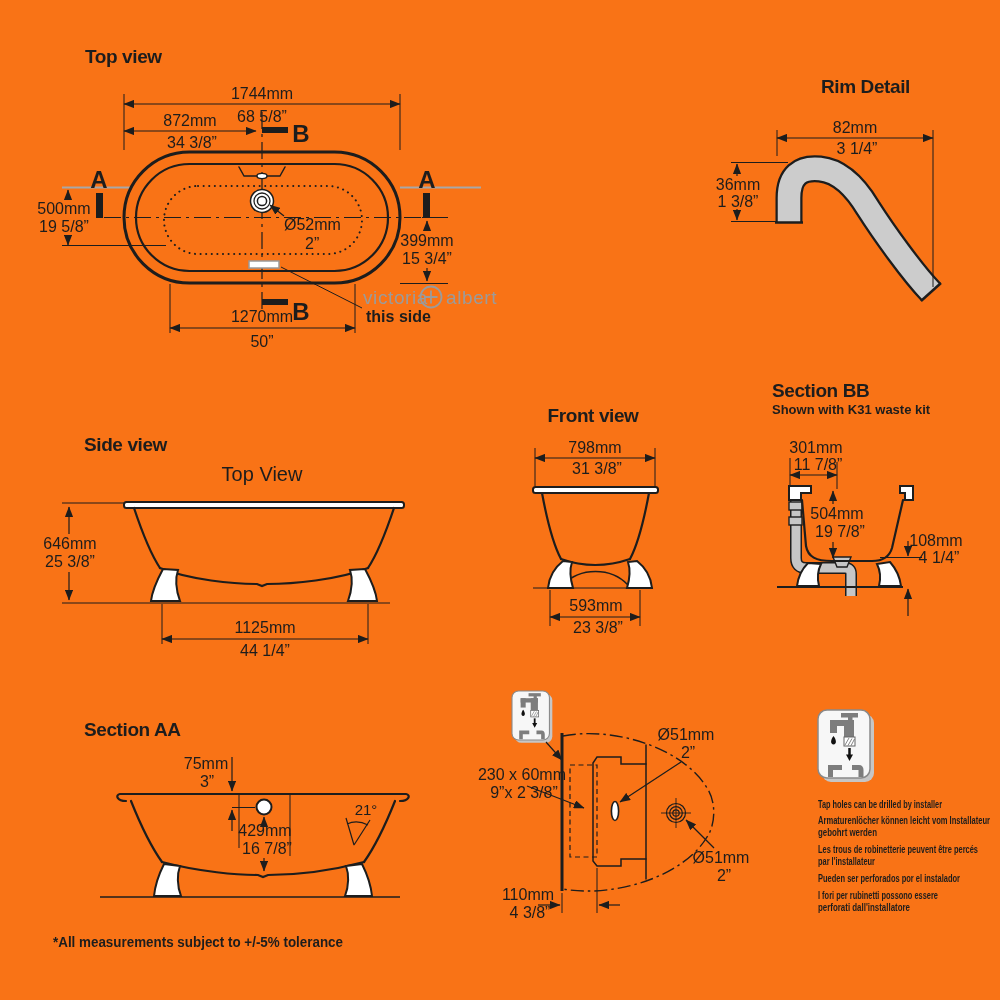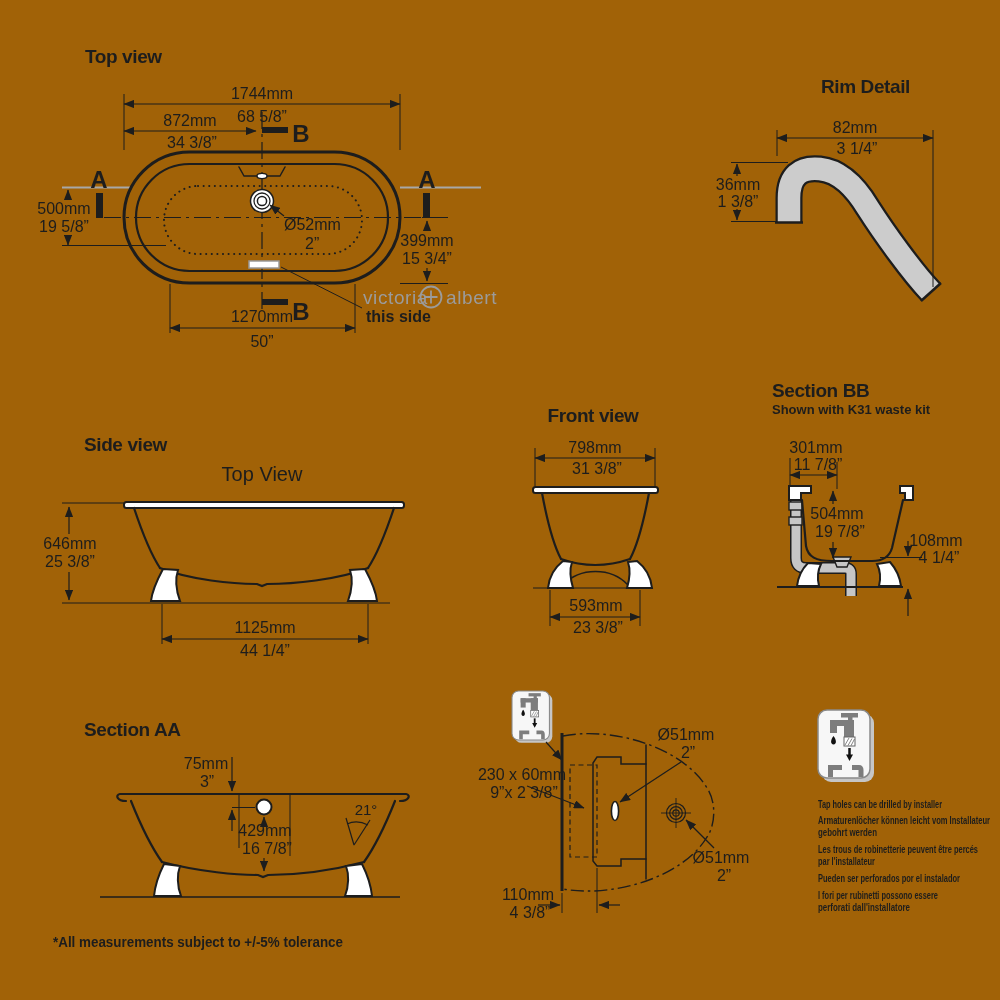--- a/index.html
+++ b/index.html
@@ -1,16 +1,16 @@
 <!DOCTYPE html>
 <html><head>
 <meta charset="utf-8">
 <style>
   html,body { margin:0; padding:0; background:#ffffff; }
-  #stage { position:relative; width:1000px; height:1000px; background:#a16207; overflow:hidden; }
+  #stage { position:relative; width:1000px; height:1000px; background:#f97316; overflow:hidden; }
   svg { display:block; }
   text { font-family:"Liberation Sans", sans-serif; fill:#1d1d1d; }
   .h   { font-size:19px; font-weight:bold; letter-spacing:-0.4px; }
   .h2  { font-size:13px; font-weight:bold; }
   .d   { font-size:16px; }
   .big { font-size:24px; font-weight:600; }
   .logo{ font-size:19px; fill:#9b9b9b; letter-spacing:0.6px; font-weight:400; }
   .ts  { font-size:16px; font-weight:bold; }
   .note{ font-size:10.5px; font-weight:bold; }
   .ft  { font-size:15px; font-weight:bold; }

